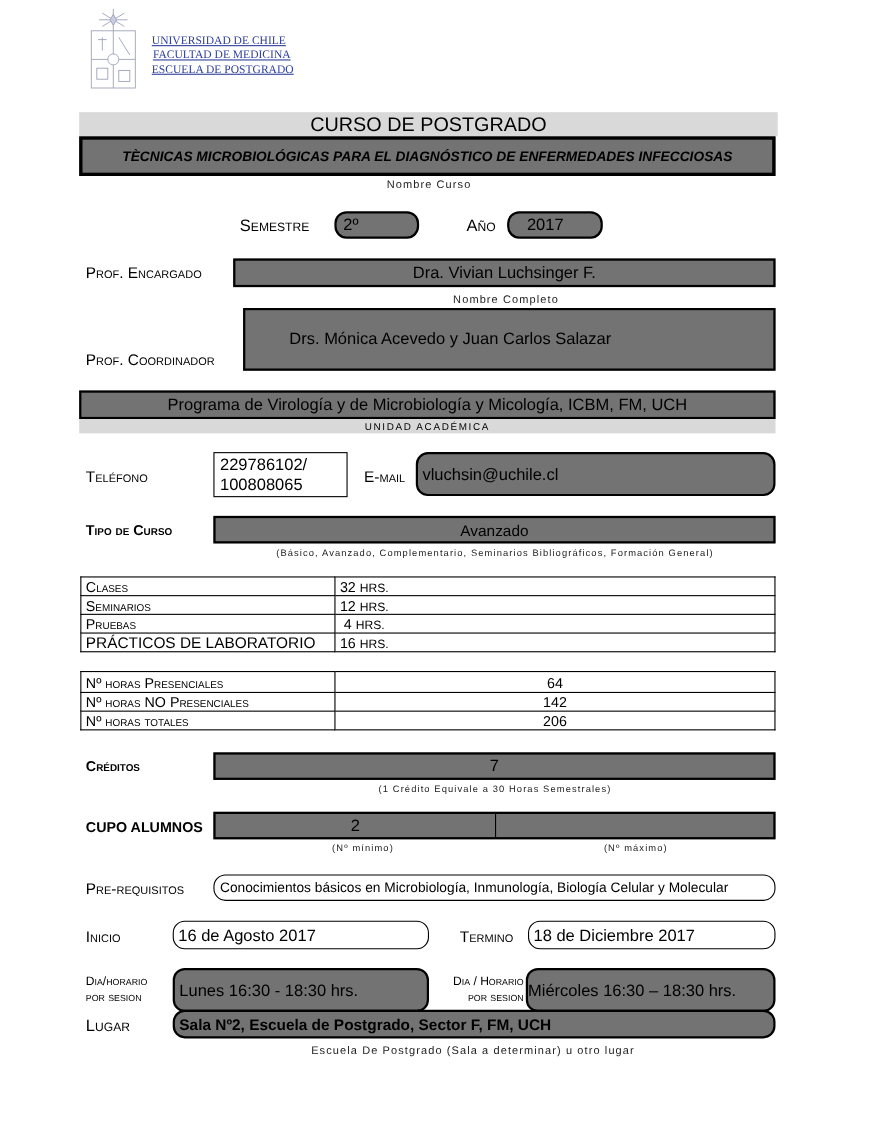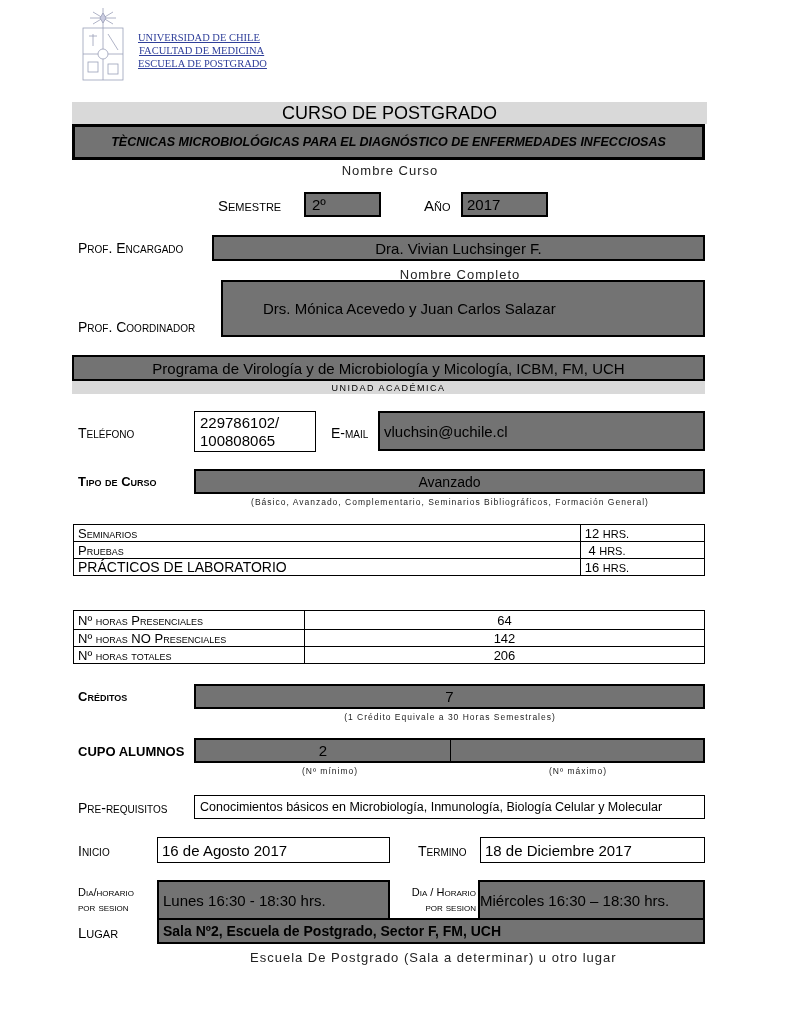--- a/index.html
+++ b/index.html
@@ -4,24 +4,24 @@
 <style>
   html, body { margin: 0; padding: 0; background: #ffffff; }
   body { width: 800px; height: 1035px; position: relative; overflow: hidden;
          font-family: "Liberation Sans", sans-serif; color: #000; }
   .abs { position: absolute; }
   .box { position: absolute; border: 2px solid #000; box-sizing: border-box; background: #737373; }
   .thinbox { position: absolute; border: 1px solid #000; box-sizing: border-box; background: #fff; }
   .sc { font-variant: small-caps; }
   .label { position: absolute; font-size: 14px; font-variant: small-caps; white-space: nowrap; }
   .blabel { position: absolute; font-size: 13px; font-weight: bold; font-variant: small-caps; white-space: nowrap; }
-  .caption { position: absolute; font-size: 13px; letter-spacing: 1px; color: #222; white-space: nowrap; text-align: center; }
+  .caption { position: absolute; font-size: 10px; letter-spacing: 1px; color: #222; white-space: nowrap; text-align: center; }
   .val { font-size: 15px; white-space: nowrap; }
   .center { display: flex; align-items: center; justify-content: center; }
-  .left { display: flex; align-items: center; padding-left: 6px; }
+  .left { display: flex; align-items: center; padding-left: 6px; border-radius: 11px; }
 
   
   #logo { left: 78px; top: 6px; width: 50px; height: 76px; }
   .univ { left: 138px; font-family: "Liberation Serif", serif; font-size: 10.5px; color: #2f3f9a; white-space: nowrap; text-decoration: underline; }
 
   
   #title-bar { left: 72px; top: 102px; width: 635px; height: 22px; background: #d9d9d9; }
   #title-bar span { font-size: 18px; }
   #course-box { left: 72px; top: 124px; width: 633px; height: 36px; border-width: 3px; }
   #course-box span { font-size: 12.5px; font-weight: bold; font-style: italic; }
@@ -64,21 +64,21 @@
 <div id="course-box" class="box center">
   <span>TÈCNICAS MICROBIOLÓGICAS PARA EL DIAGNÓSTICO DE ENFERMEDADES INFECCIOSAS</span>
 </div>
 <div class="caption" style="left:300px; top:163px; width:180px;">Nombre  Curso</div>
 
 <div class="label" style="left:218px; top:197px; font-size:15px;">Semestre</div>
 <div class="box left" style="left:304px; top:192px; width:77px; height:25px;">
   <span class="val">2º</span>
 </div>
 <div class="label" style="left:424px; top:197px; font-size:15px;">Año</div>
-<div class="box left" style="left:461px; top:192px; width:87px; height:25px; padding-left:4px;">
+<div class="box left" style="left:461px; top:192px; width:87px; height:25px; padding-left:16px;">
   <span class="val">2017</span>
 </div>
 
 <div class="label" style="left:78px; top:240px;">Prof. Encargado</div>
 <div class="box center" style="left:212px; top:235px; width:493px; height:26px;">
   <span class="val">Dra. Vivian Luchsinger F.</span>
 </div>
 <div class="caption" style="left:360px; top:267px; width:200px;">Nombre Completo</div>
 
 <div class="label" style="left:78px; top:319px;">Prof. Coordinador</div>
@@ -104,20 +104,24 @@
 </div>
 
 <div class="blabel" style="left:78px; top:474px;">Tipo de Curso</div>
 <div class="box center" style="left:194px; top:469px; width:511px; height:25px;">
   <span class="val" style="font-size:14px;">Avanzado</span>
 </div>
 <div class="caption" style="left:210px; top:497px; width:480px; font-size:8.5px;">(Básico, Avanzado, Complementario, Seminarios Bibliográficos, Formación General)</div>
 
 <table class="grid" style="left:73px; top:524px; width:632px;">
   <tbody>
+    <tr>
+      <td style="width:222px;" class="sc">Clases</td>
+      <td><span>32</span> <span class="hrs">HRS.</span></td>
+    </tr>
     <tr>
       <td class="sc">Seminarios</td>
       <td><span>12</span> <span class="hrs">HRS.</span></td>
     </tr>
     <tr>
       <td class="sc">Pruebas</td>
       <td><span style="white-space:pre;"> 4</span> <span class="hrs">HRS.</span></td>
     </tr>
     <tr>
       <td style="font-size:14px;">PRÁCTICOS DE LABORATORIO</td>

